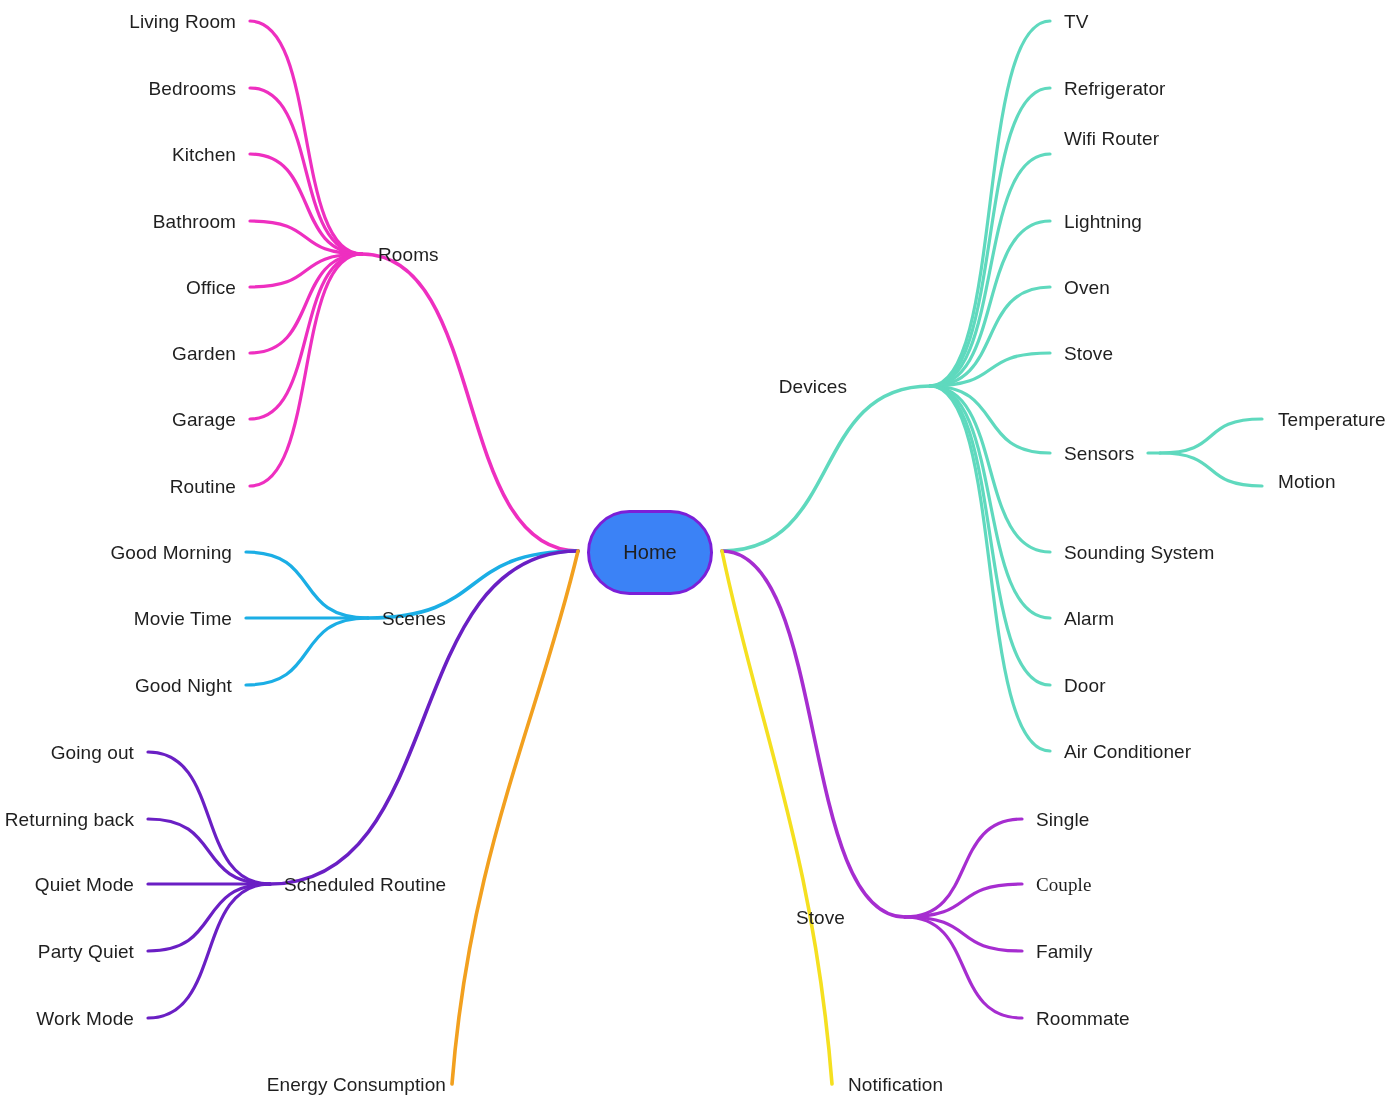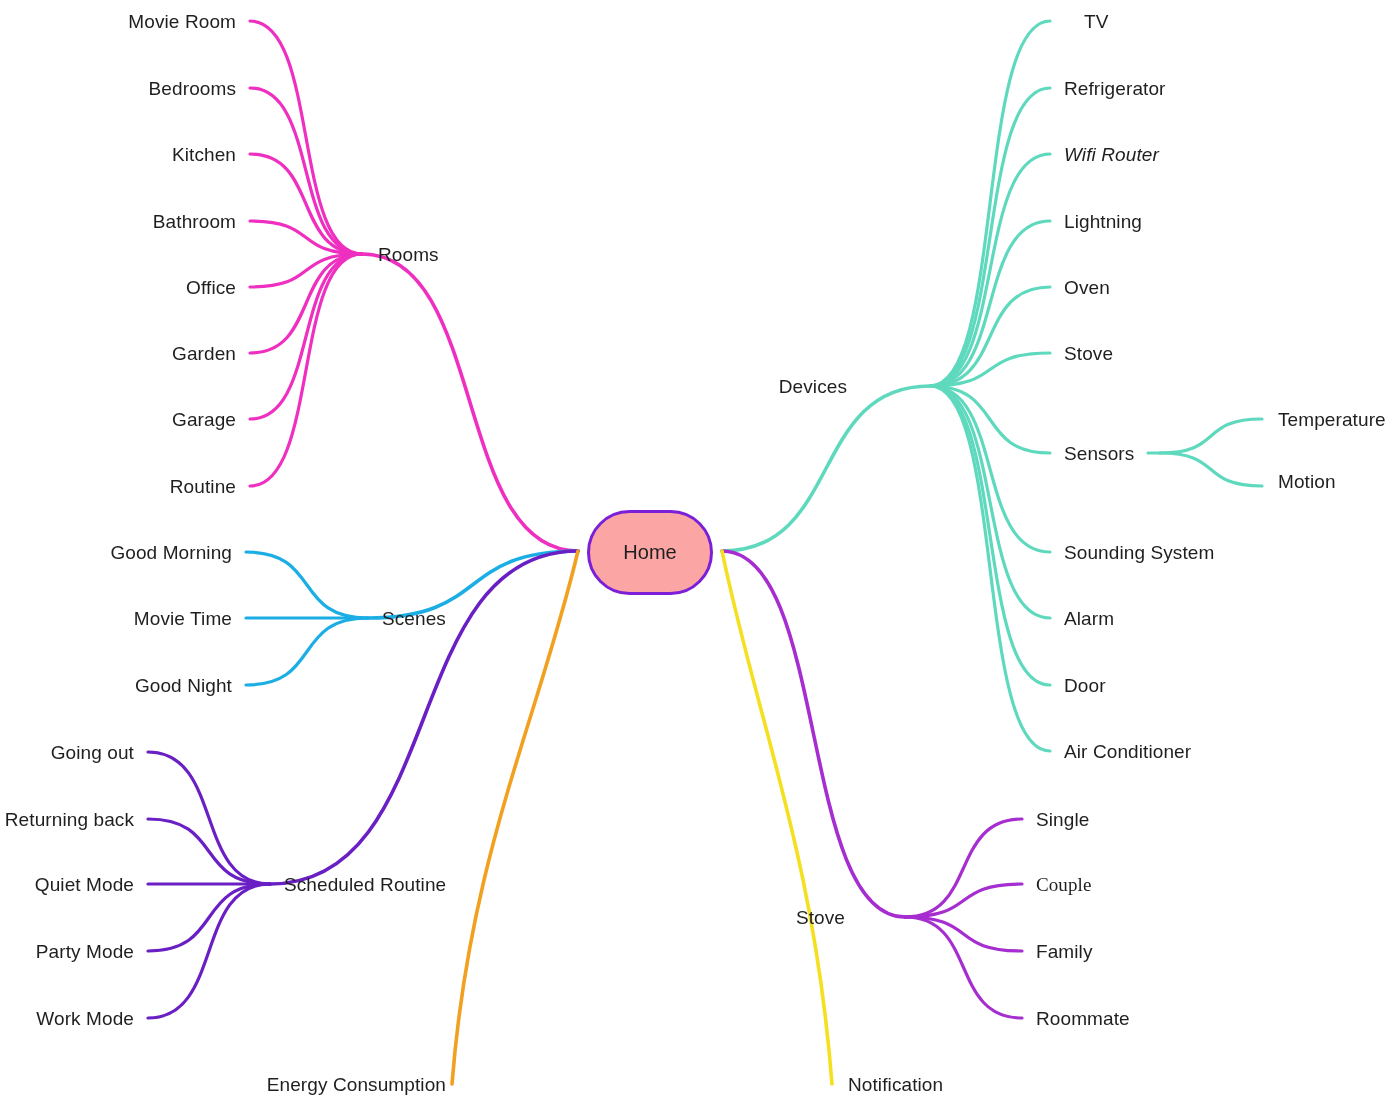--- a/index.html
+++ b/index.html
@@ -33,21 +33,21 @@
     letter-spacing: 0.1px;
   }
   .node-label.right-anchor {
     transform: translate(-100%, -50%);
   }
   .root-node {
     position: absolute;
     box-sizing: border-box;
     border: 3.5px solid #7B1FD8;
     border-radius: 44px;
-    background: #fca5a5;
+    background: #3b82f6;
     display: flex;
     align-items: center;
     justify-content: center;
   }
   .root-node .root-text {
     font-family: "Liberation Sans", "DejaVu Sans", sans-serif;
     font-size: 20px;
     color: #1f1f1f;
     white-space: nowrap;
   }
@@ -106,39 +106,39 @@
   </div>
 
   <div id="labels">
       <div class="node-label" style="left: 378px; top: 254px;">Rooms</div>
       <div class="node-label" style="left: 382px; top: 618px; text-align: right;">Scenes</div>
       <div class="node-label" style="left: 284px; top: 884px;">Scheduled Routine</div>
       <div class="node-label right-anchor" style="left: 446px; top: 1084px;">Energy Consumption</div>
       <div class="node-label right-anchor" style="left: 847px; top: 386px;">Devices</div>
       <div class="node-label right-anchor" style="left: 845px; top: 917px;">Stove</div>
       <div class="node-label" style="left: 848px; top: 1084px;">Notification</div>
-      <div class="node-label right-anchor" style="left: 236px; top: 21px;">Movie Room</div>
+      <div class="node-label right-anchor" style="left: 236px; top: 21px;">Living Room</div>
       <div class="node-label right-anchor" style="left: 236px; top: 88px;">Bedrooms</div>
       <div class="node-label right-anchor" style="left: 236px; top: 154px;">Kitchen</div>
       <div class="node-label right-anchor" style="left: 236px; top: 221px;">Bathroom</div>
       <div class="node-label right-anchor" style="left: 236px; top: 287px;">Office</div>
       <div class="node-label right-anchor" style="left: 236px; top: 353px;">Garden</div>
       <div class="node-label right-anchor" style="left: 236px; top: 419px;">Garage</div>
       <div class="node-label right-anchor" style="left: 236px; top: 486px;">Routine</div>
       <div class="node-label right-anchor" style="left: 232px; top: 552px;">Good Morning</div>
       <div class="node-label right-anchor" style="left: 232px; top: 618px;">Movie Time</div>
       <div class="node-label right-anchor" style="left: 232px; top: 685px;">Good Night</div>
       <div class="node-label right-anchor" style="left: 134px; top: 752px;">Going out</div>
       <div class="node-label right-anchor" style="left: 134px; top: 819px;">Returning back</div>
       <div class="node-label right-anchor" style="left: 134px; top: 884px;">Quiet Mode</div>
-      <div class="node-label right-anchor" style="left: 134px; top: 951px;">Party Mode</div>
+      <div class="node-label right-anchor" style="left: 134px; top: 951px;">Party Quiet</div>
       <div class="node-label right-anchor" style="left: 134px; top: 1018px;">Work Mode</div>
-      <div class="node-label" style="left: 1064px; top: 21px; margin-left: 20px;">TV</div>
+      <div class="node-label" style="left: 1064px; top: 21px;">TV</div>
       <div class="node-label" style="left: 1064px; top: 88px;">Refrigerator</div>
-      <div class="node-label" style="left: 1064px; top: 154px; font-style: italic;">Wifi Router</div>
+      <div class="node-label" style="left: 1064px; top: 138px;">Wifi Router</div>
       <div class="node-label" style="left: 1064px; top: 221px;">Lightning</div>
       <div class="node-label" style="left: 1064px; top: 287px;">Oven</div>
       <div class="node-label" style="left: 1064px; top: 353px;">Stove</div>
       <div class="node-label" style="left: 1064px; top: 453px;">Sensors</div>
       <div class="node-label" style="left: 1278px; top: 419px;">Temperature</div>
       <div class="node-label" style="left: 1278px; top: 481px;">Motion</div>
       <div class="node-label" style="left: 1064px; top: 552px;">Sounding System</div>
       <div class="node-label" style="left: 1064px; top: 618px;">Alarm</div>
       <div class="node-label" style="left: 1064px; top: 685px;">Door</div>
       <div class="node-label" style="left: 1064px; top: 751px;">Air Conditioner</div>

